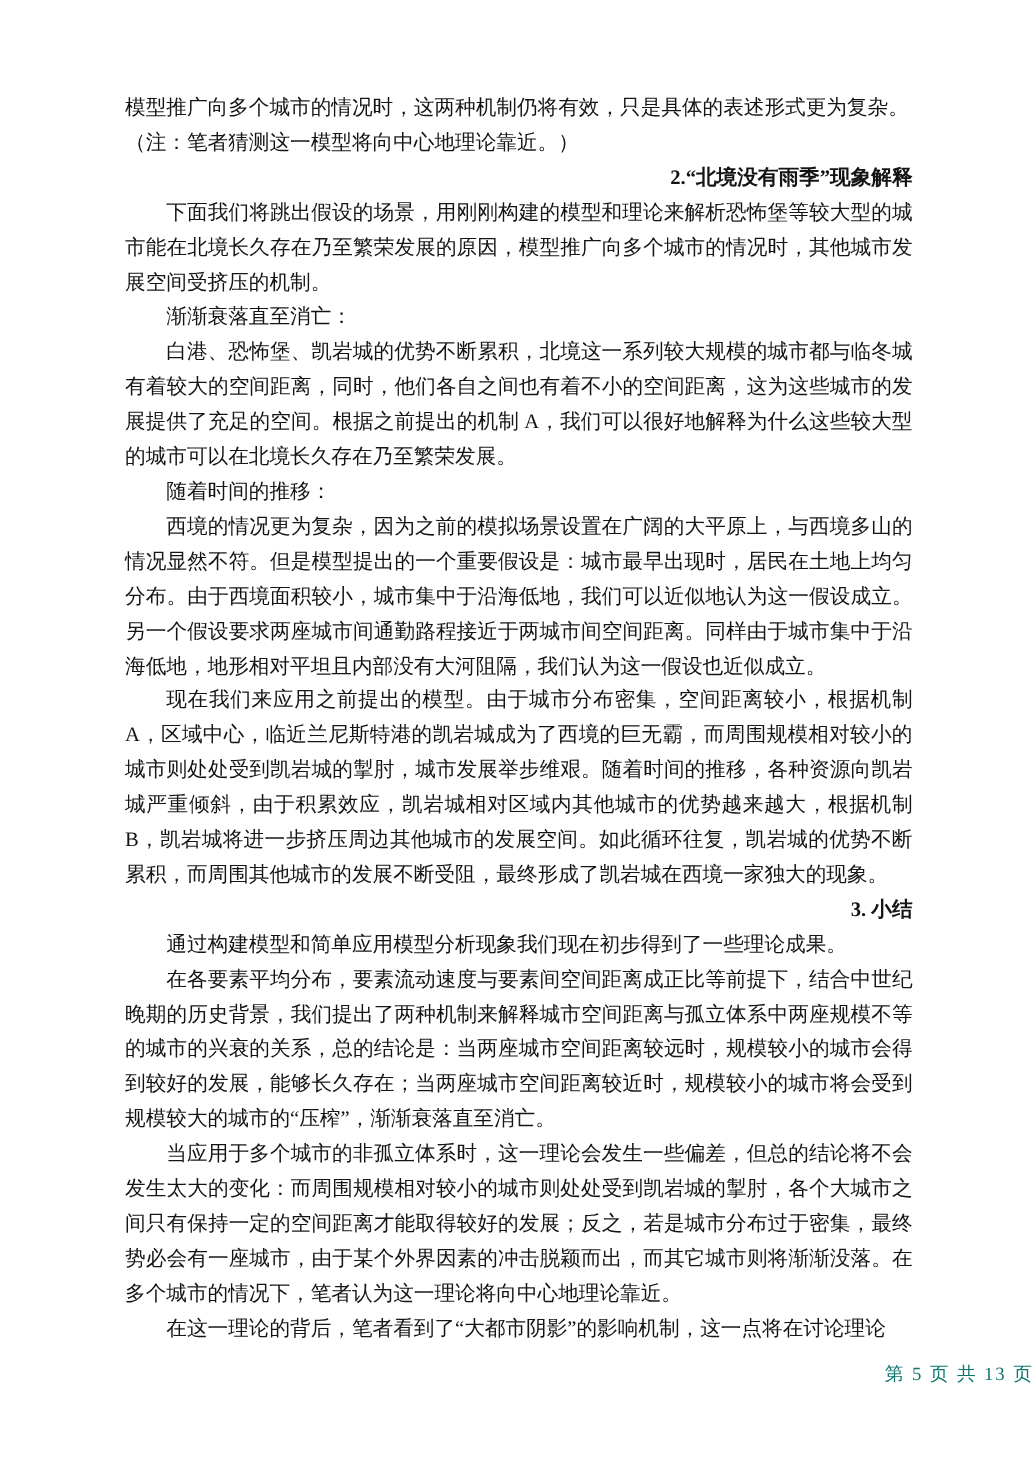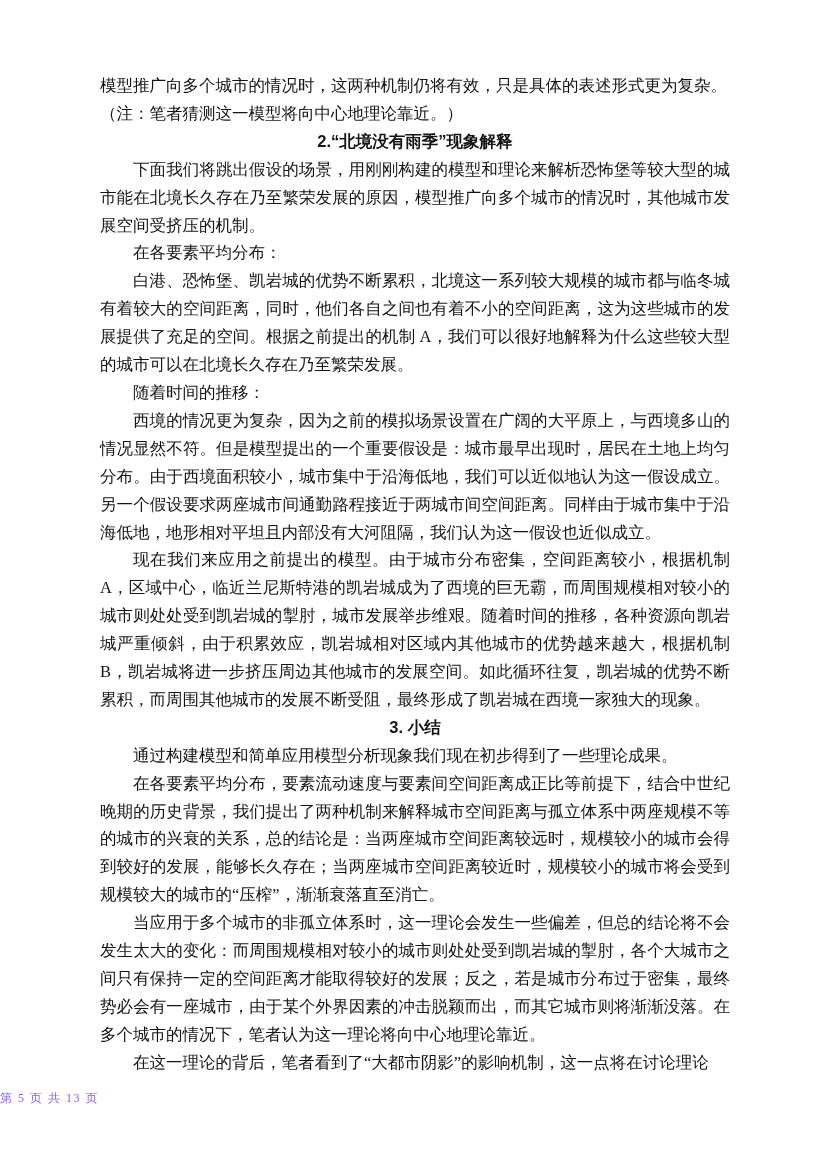--- a/index.html
+++ b/index.html
@@ -30,47 +30,47 @@
     margin: 0;
     padding: 0;
     text-indent: 0;
   }
   .para.indent {
     text-indent: 2em;
   }
   .heading {
     margin: 0;
     padding: 0;
-    font-family: Liberation Sans, sans-serif;
+    font-family: Liberation Serif, serif;
     font-size: 16.5px;
     font-weight: bold;
     line-height: 27.9px;
-    text-align: center;
+    text-align: right;
   }
   .footer {
     position: absolute;
     left: 0;
     right: 0;
     top: 1090px;
-    text-align: left;
-    font-size: 12px;
+    text-align: right;
+    font-size: 15px;
     letter-spacing: 1.5px;
-    color: #8b5cf6;
+    color: #0f766e;
   }
 </style>
 </head>
 <body>
 
 <div class="page">
   <div class="content" id="doc-body">
       <p class="para">模型推广向多个城市的情况时，这两种机制仍将有效，只是具体的表述形式更为复杂。</p>
       <p class="para">（注：笔者猜测这一模型将向中心地理论靠近。）</p>
       <h2 class="heading">2.“北境没有雨季”现象解释</h2>
       <p class="para indent">下面我们将跳出假设的场景，用刚刚构建的模型和理论来解析恐怖堡等较大型的城市能在北境长久存在乃至繁荣发展的原因，模型推广向多个城市的情况时，其他城市发展空间受挤压的机制。</p>
-      <p class="para indent">在各要素平均分布：</p>
+      <p class="para indent">渐渐衰落直至消亡：</p>
       <p class="para indent">白港、恐怖堡、凯岩城的优势不断累积，北境这一系列较大规模的城市都与临冬城有着较大的空间距离，同时，他们各自之间也有着不小的空间距离，这为这些城市的发展提供了充足的空间。根据之前提出的机制 A，我们可以很好地解释为什么这些较大型的城市可以在北境长久存在乃至繁荣发展。</p>
       <p class="para indent">随着时间的推移：</p>
       <p class="para indent">西境的情况更为复杂，因为之前的模拟场景设置在广阔的大平原上，与西境多山的情况显然不符。但是模型提出的一个重要假设是：城市最早出现时，居民在土地上均匀分布。由于西境面积较小，城市集中于沿海低地，我们可以近似地认为这一假设成立。另一个假设要求两座城市间通勤路程接近于两城市间空间距离。同样由于城市集中于沿海低地，地形相对平坦且内部没有大河阻隔，我们认为这一假设也近似成立。</p>
       <p class="para indent">现在我们来应用之前提出的模型。由于城市分布密集，空间距离较小，根据机制 A，区域中心，临近兰尼斯特港的凯岩城成为了西境的巨无霸，而周围规模相对较小的城市则处处受到凯岩城的掣肘，城市发展举步维艰。随着时间的推移，各种资源向凯岩城严重倾斜，由于积累效应，凯岩城相对区域内其他城市的优势越来越大，根据机制 B，凯岩城将进一步挤压周边其他城市的发展空间。如此循环往复，凯岩城的优势不断累积，而周围其他城市的发展不断受阻，最终形成了凯岩城在西境一家独大的现象。</p>
       <h2 class="heading">3. 小结</h2>
       <p class="para indent">通过构建模型和简单应用模型分析现象我们现在初步得到了一些理论成果。</p>
       <p class="para indent">在各要素平均分布，要素流动速度与要素间空间距离成正比等前提下，结合中世纪晚期的历史背景，我们提出了两种机制来解释城市空间距离与孤立体系中两座规模不等的城市的兴衰的关系，总的结论是：当两座城市空间距离较远时，规模较小的城市会得到较好的发展，能够长久存在；当两座城市空间距离较近时，规模较小的城市将会受到规模较大的城市的“压榨”，渐渐衰落直至消亡。</p>
       <p class="para indent">当应用于多个城市的非孤立体系时，这一理论会发生一些偏差，但总的结论将不会发生太大的变化：而周围规模相对较小的城市则处处受到凯岩城的掣肘，各个大城市之间只有保持一定的空间距离才能取得较好的发展；反之，若是城市分布过于密集，最终势必会有一座城市，由于某个外界因素的冲击脱颖而出，而其它城市则将渐渐没落。在多个城市的情况下，笔者认为这一理论将向中心地理论靠近。</p>
       <p class="para indent">在这一理论的背后，笔者看到了“大都市阴影”的影响机制，这一点将在讨论理论</p>
     </div>

